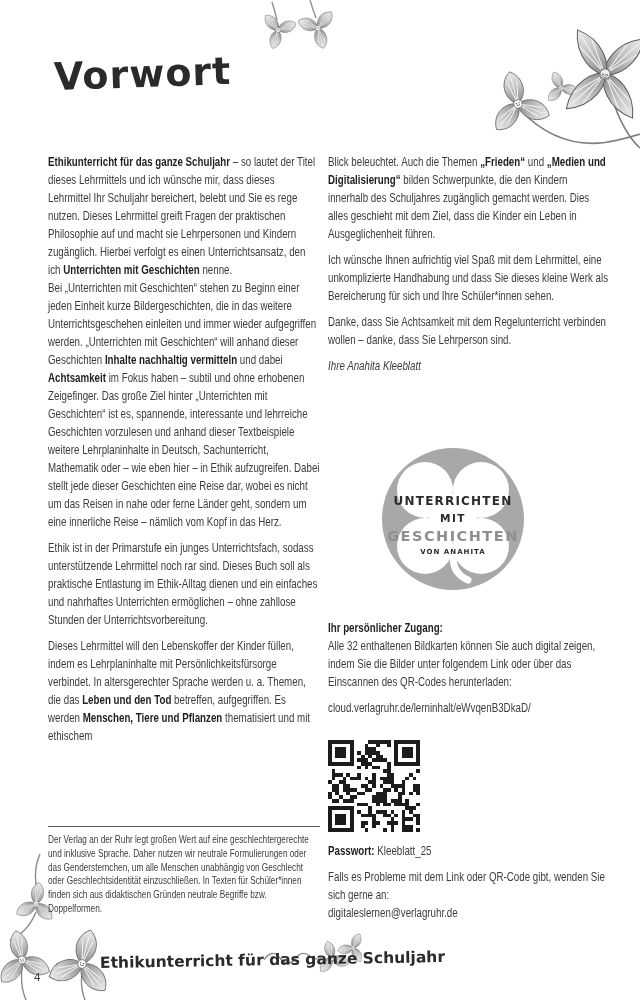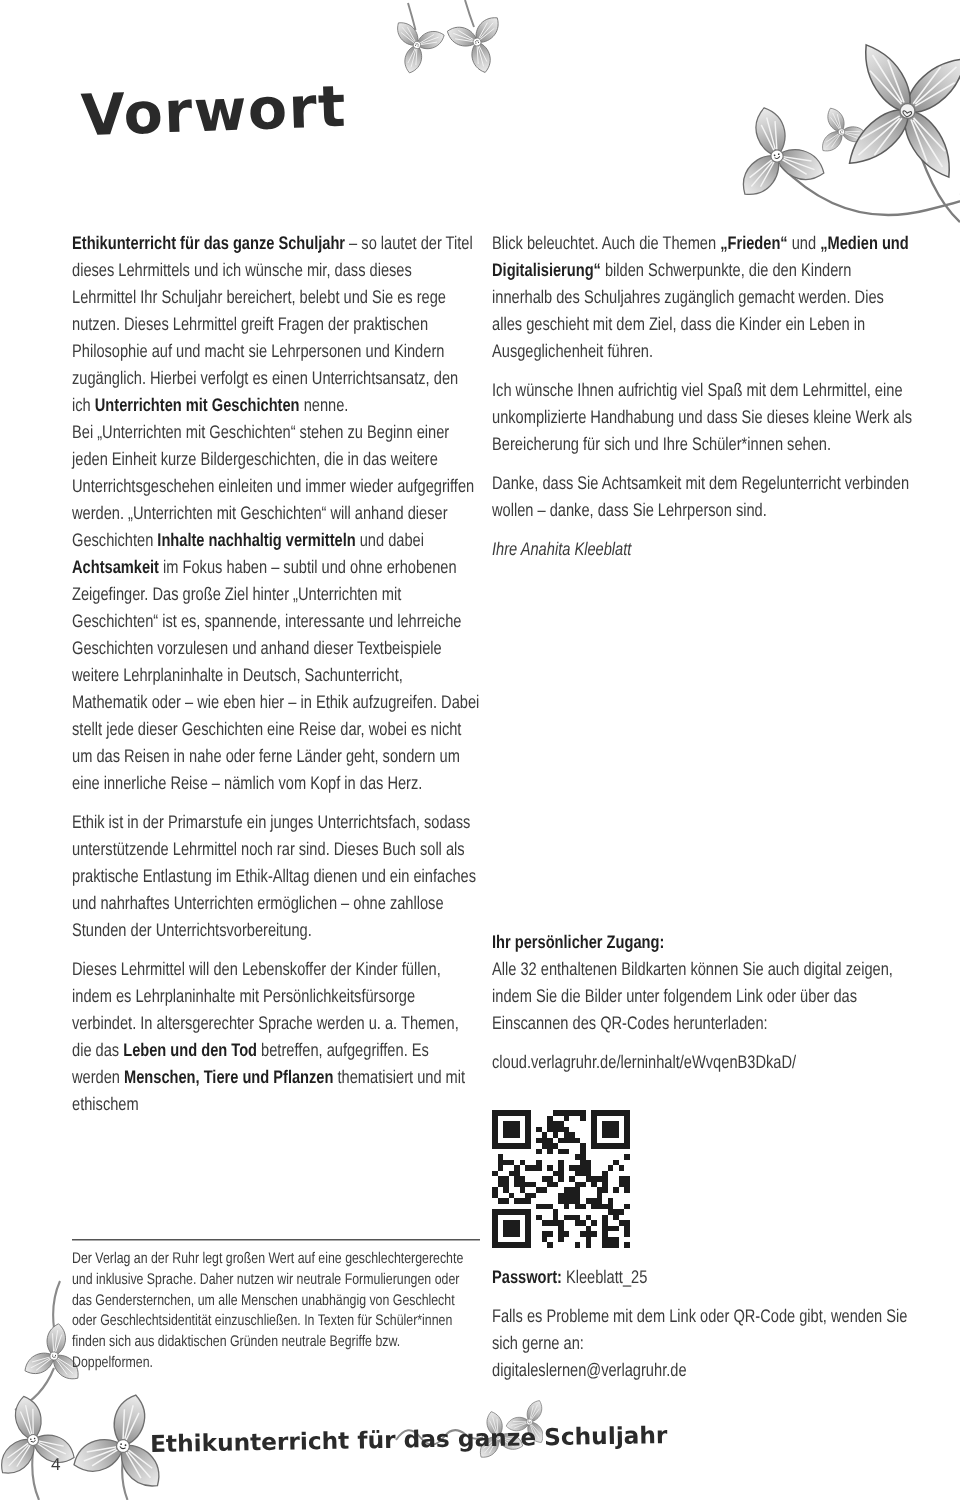--- a/index.html
+++ b/index.html
@@ -130,20 +130,37 @@
     <p>Der Verlag an der Ruhr legt großen Wert auf eine geschlechtergerechte und inklusive Sprache. Daher nutzen wir neutrale Formulierungen oder das Gendersternchen, um alle Menschen unabhängig von Geschlecht oder Geschlechtsidentität einzuschließen. In Texten für Schüler*innen finden sich aus didaktischen Gründen neutrale Begriffe bzw. Doppelformen.</p>
   </div>
 
   <div class="colwrap right-col">
     <p><span>Blick beleuchtet. Auch die Themen </span><span class="b">„Frieden“</span><span> und </span><span class="b">„Medien und Digitalisierung“</span><span> bilden Schwerpunkte, die den Kindern innerhalb des Schuljahres zugänglich gemacht werden. Dies alles geschieht mit dem Ziel, dass die Kinder ein Leben in Ausgeglichenheit führen.</span></p>
     <p><span>Ich wünsche Ihnen aufrichtig viel Spaß mit dem Lehrmittel, eine unkomplizierte Handhabung und dass Sie dieses kleine Werk als Bereicherung für sich und Ihre Schüler*innen sehen.</span></p>
     <p><span>Danke, dass Sie Achtsamkeit mit dem Regelunterricht verbinden wollen – danke, dass Sie Lehrperson sind.</span></p>
     <p class="signature">Ihre Anahita Kleeblatt</p>
   </div>
 
+  <div class="logo-box">
+    <svg width="150" height="150" viewBox="0 0 150 150">
+      <circle cx="75" cy="75" r="71" fill="#a8a8a8"></circle>
+      <circle cx="47" cy="46" r="28" fill="#fff"></circle>
+      <circle cx="103" cy="46" r="28" fill="#fff"></circle>
+      <circle cx="47" cy="102" r="28" fill="#fff"></circle>
+      <circle cx="103" cy="102" r="28" fill="#fff"></circle>
+      <circle cx="75" cy="74" r="24" fill="#fff"></circle>
+      <path d="M76,108 Q72,128 90,136" stroke="#fff" stroke-width="7" fill="none" stroke-linecap="round"></path>
+    </svg>
+    <div class="logo-text">
+      <div class="logo-l1">UNTERRICHTEN</div>
+      <div class="logo-l2">MIT</div>
+      <div class="logo-l3">GESCHICHTEN</div>
+      <div class="logo-l4">VON ANAHITA</div>
+    </div>
+  </div>
 
   <div class="colwrap access-top">
     <p class="b lead">Ihr persönlicher Zugang:</p>
     <p class="lead">Alle 32 enthaltenen Bildkarten können Sie auch digital zeigen, indem Sie die Bilder unter folgendem Link oder über das Einscannen des QR-Codes herunterladen:</p>
     <p class="link-line">cloud.verlagruhr.de/lerninhalt/eWvqenB3DkaD/</p>
   </div>
 
   <svg id="qr" class="qr" width="92" height="92" viewBox="0 0 25 25" fill="#1c1c1c" shape-rendering="crispEdges">
       <rect x="0" y="0" width="1" height="1"></rect>
       <rect x="1" y="0" width="1" height="1"></rect>

